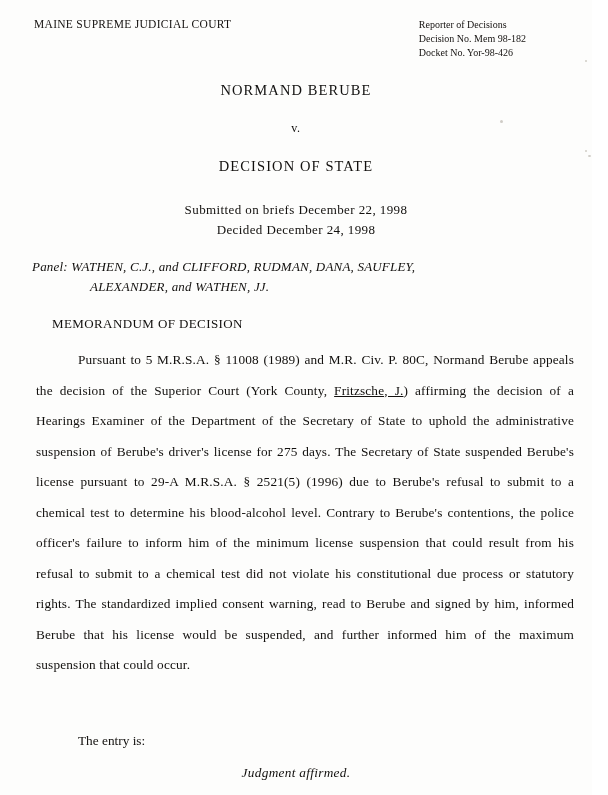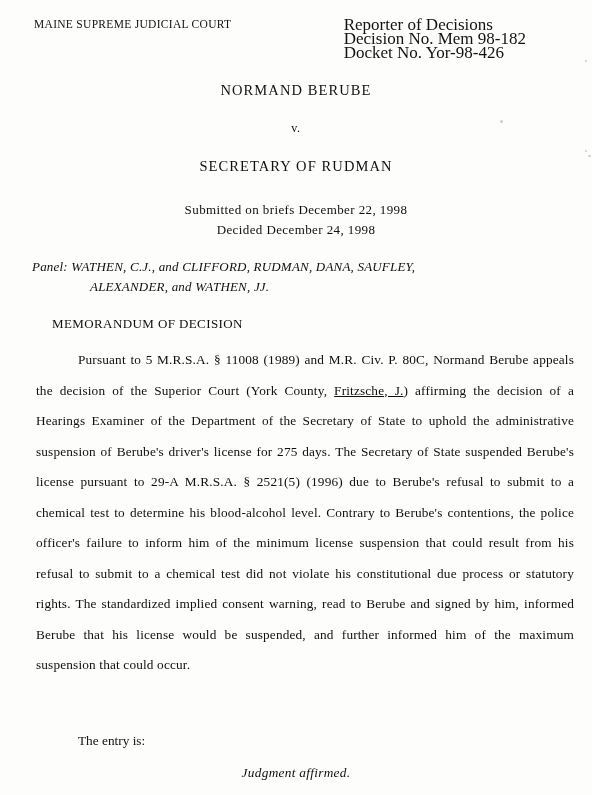--- a/index.html
+++ b/index.html
@@ -31,21 +31,21 @@
     justify-content: space-between;
     align-items: flex-start;
   }
   .court-name {
     font-size: 11.5px;
     letter-spacing: 0.3px;
     white-space: nowrap;
     color: #151210;
   }
   .reporter-block {
-    font-size: 17px;
+    font-size: 10px;
     line-height: 14px;
     text-align: left;
     padding-right: 36px;
     color: #151210;
   }
   .reporter-block div {
     white-space: nowrap;
   }
   .caption {
     position: absolute;
@@ -163,21 +163,21 @@
     <div class="reporter-block">
       <div>Reporter of Decisions</div>
       <div>Decision No. Mem 98-182</div>
       <div>Docket No. Yor-98-426</div>
     </div>
   </div>
 
   <div class="caption">
     <p class="party">NORMAND BERUBE</p>
     <p class="vs">v.</p>
-    <p class="party2">SECRETARY OF RUDMAN</p>
+    <p class="party2">DECISION OF STATE</p>
   </div>
 
   <div class="submitted">
     <div>Submitted on briefs December 22, 1998</div>
     <div>Decided December 24, 1998</div>
   </div>
 
   <div class="panel">
     <div>Panel:  WATHEN, C.J., and CLIFFORD, RUDMAN, DANA, SAUFLEY,</div>
     <div class="line2">ALEXANDER, and WATHEN, JJ.</div>

